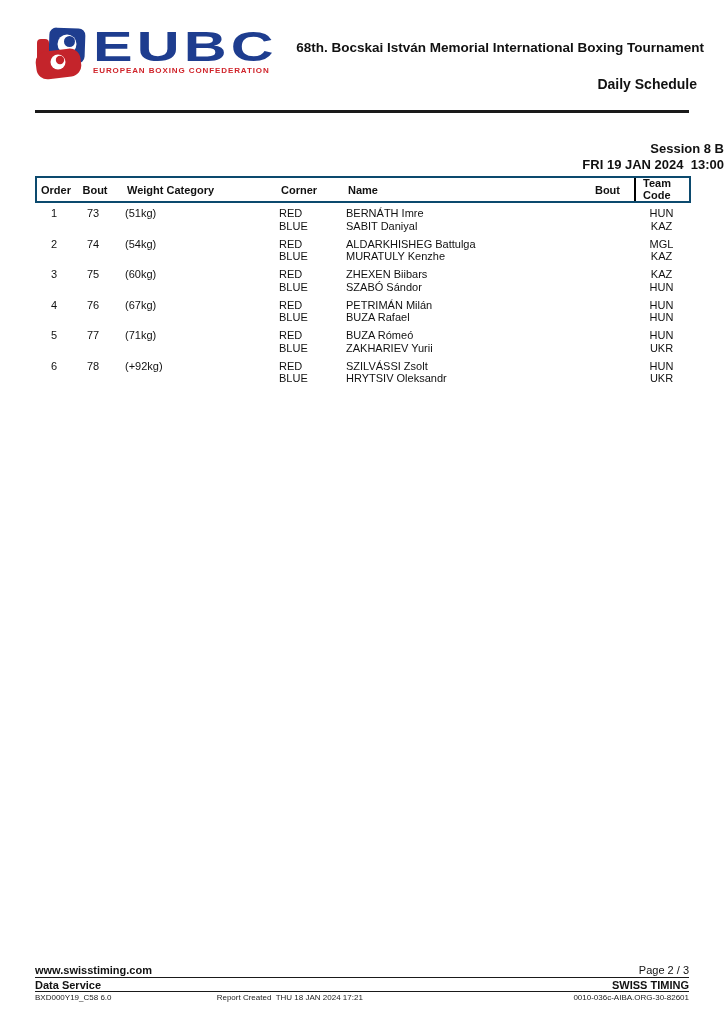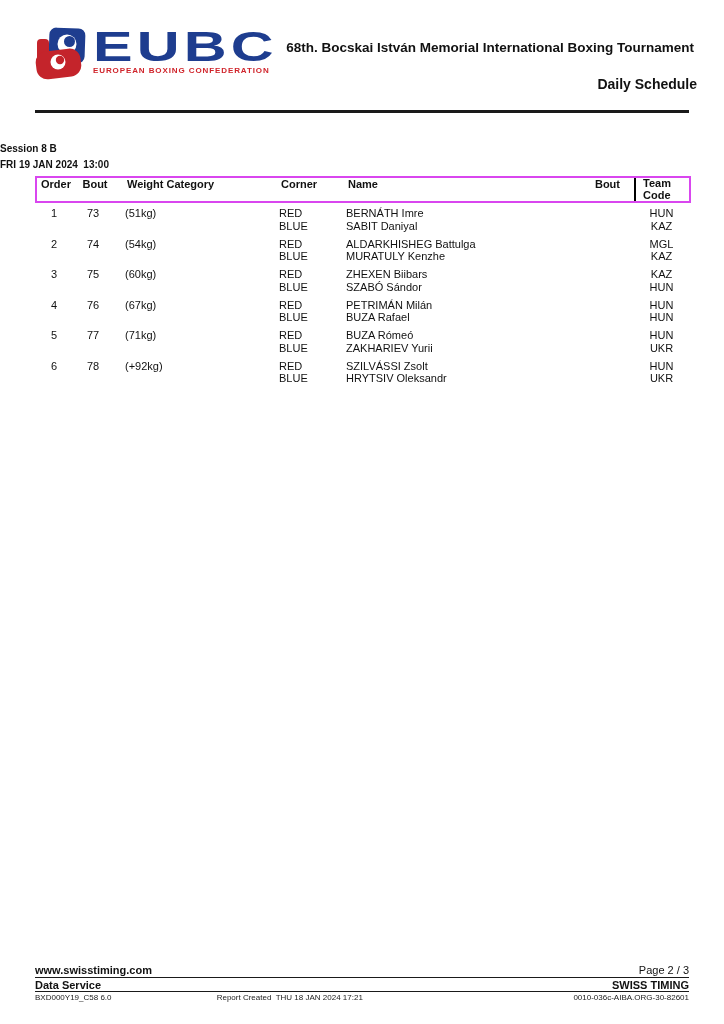--- a/index.html
+++ b/index.html
@@ -14,35 +14,35 @@
   .logo-textcol { margin-left:2px; }
   .logo-wordmark {
     color:#1e3d8f; font-weight:bold; font-size:43px; line-height:38px;
     letter-spacing:3px; transform:scaleX(1.38); transform-origin:left center;
   }
   .logo-tagline {
     color:#d0242b; font-weight:bold; font-size:8px; letter-spacing:0.9px;
     margin-top:1px; white-space:nowrap;
   }
   .tournament-title {
-    position:absolute; right:30px; top:40px; font-weight:bold; font-size:13.5px;
+    position:absolute; right:20px; top:40px; font-weight:bold; font-size:13.5px;
     text-align:left; white-space:nowrap;
   }
   .report-title {
     position:absolute; right:27px; top:76px; font-weight:bold; font-size:14px; text-align:center;
   }
   .header-rule { position:absolute; left:35px; right:35px; top:110px; height:2.5px; background:#1a1a1a; }
 
   
-  .session { position:absolute; left:0; right:0; top:141px; text-align:left; font-weight:bold; font-size:10px; line-height:15.5px; }
+  .session { position:absolute; left:0; right:0; top:141px; text-align:right; font-weight:bold; font-size:13px; line-height:15.5px; }
   .session-datetime { white-space:pre; }
 
   
   .schedule-table { position:absolute; left:35px; top:176px; width:656px; font-size:11px; }
-  .thead { display:flex; align-items:flex-start; border:2px solid #d946ef; box-sizing:border-box; height:27px; font-weight:bold; }
+  .thead { display:flex; align-items:center; border:2px solid #0c4a6e; box-sizing:border-box; height:27px; font-weight:bold; }
   .thead .col { display:flex; flex-direction:column; justify-content:center; box-sizing:border-box; }
   .col { box-sizing:border-box; flex:none; }
   .col.c-order { width:38px; text-align:center; }
   .col.c-bout { width:40px; text-align:center; }
   .col.c-weight { width:164px; padding-left:12px; }
   .col.c-corner { width:68px; padding-left:2px; }
   .col.c-name { width:240px; padding-left:1px; }
   .col.c-seed { width:47px; text-align:right; padding-right:14px; }
   .col.c-team { width:59px; }
   .thead .c-team { border-left:2px solid #000; padding-left:7px; line-height:11.5px; }

